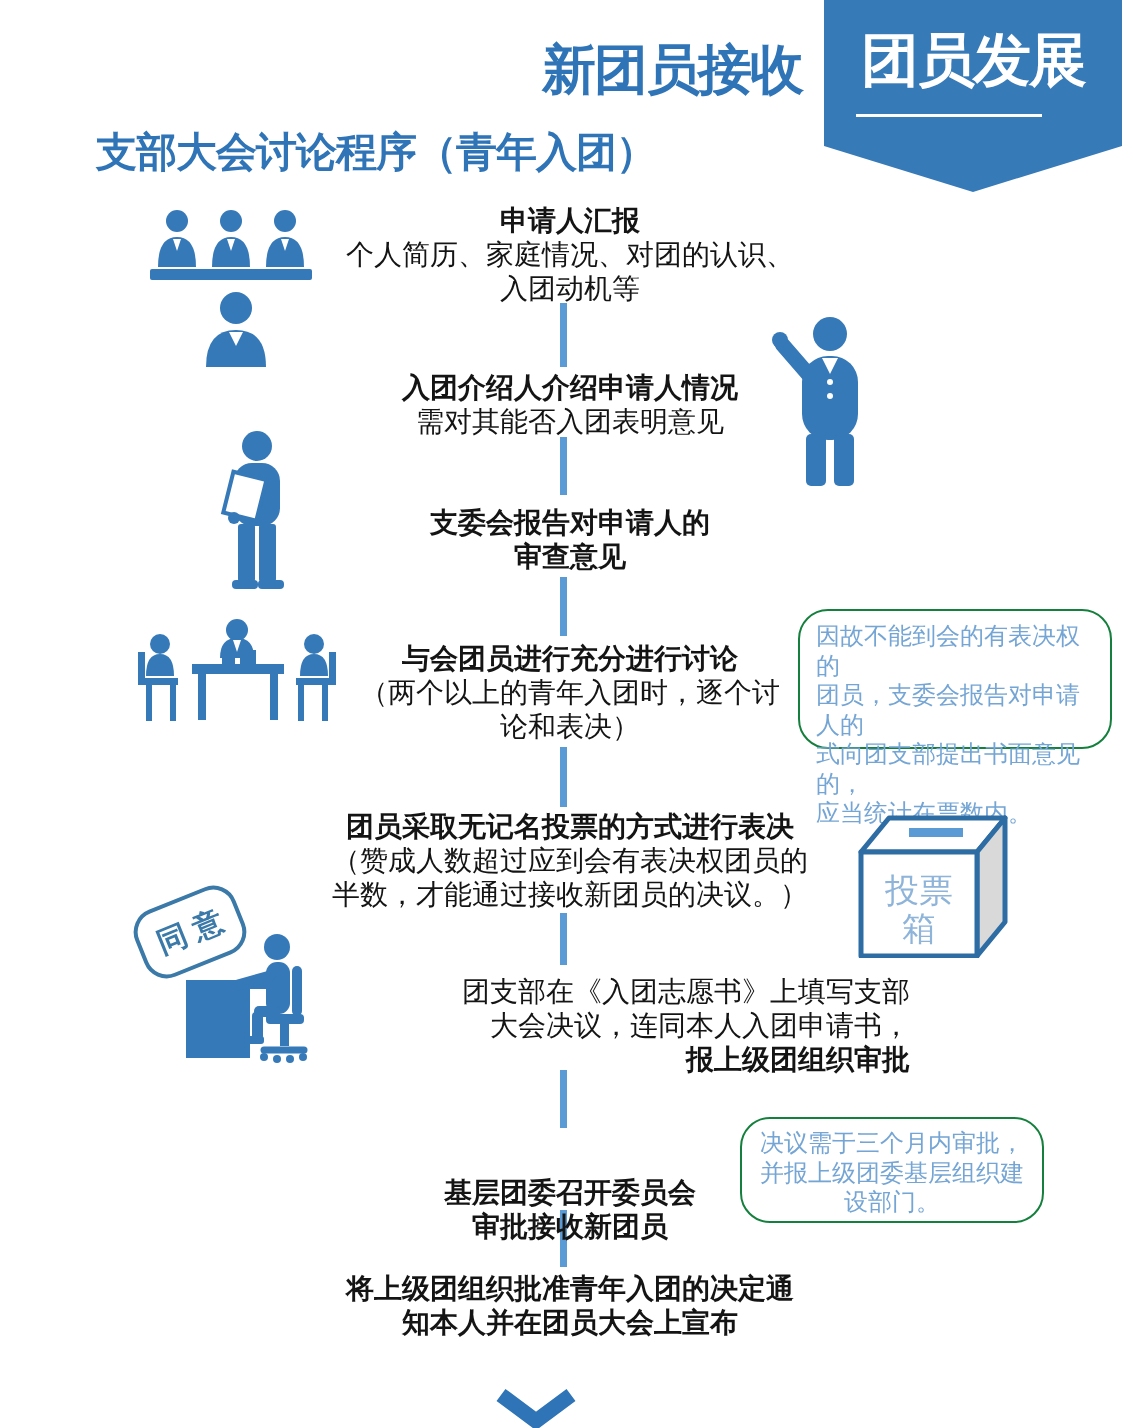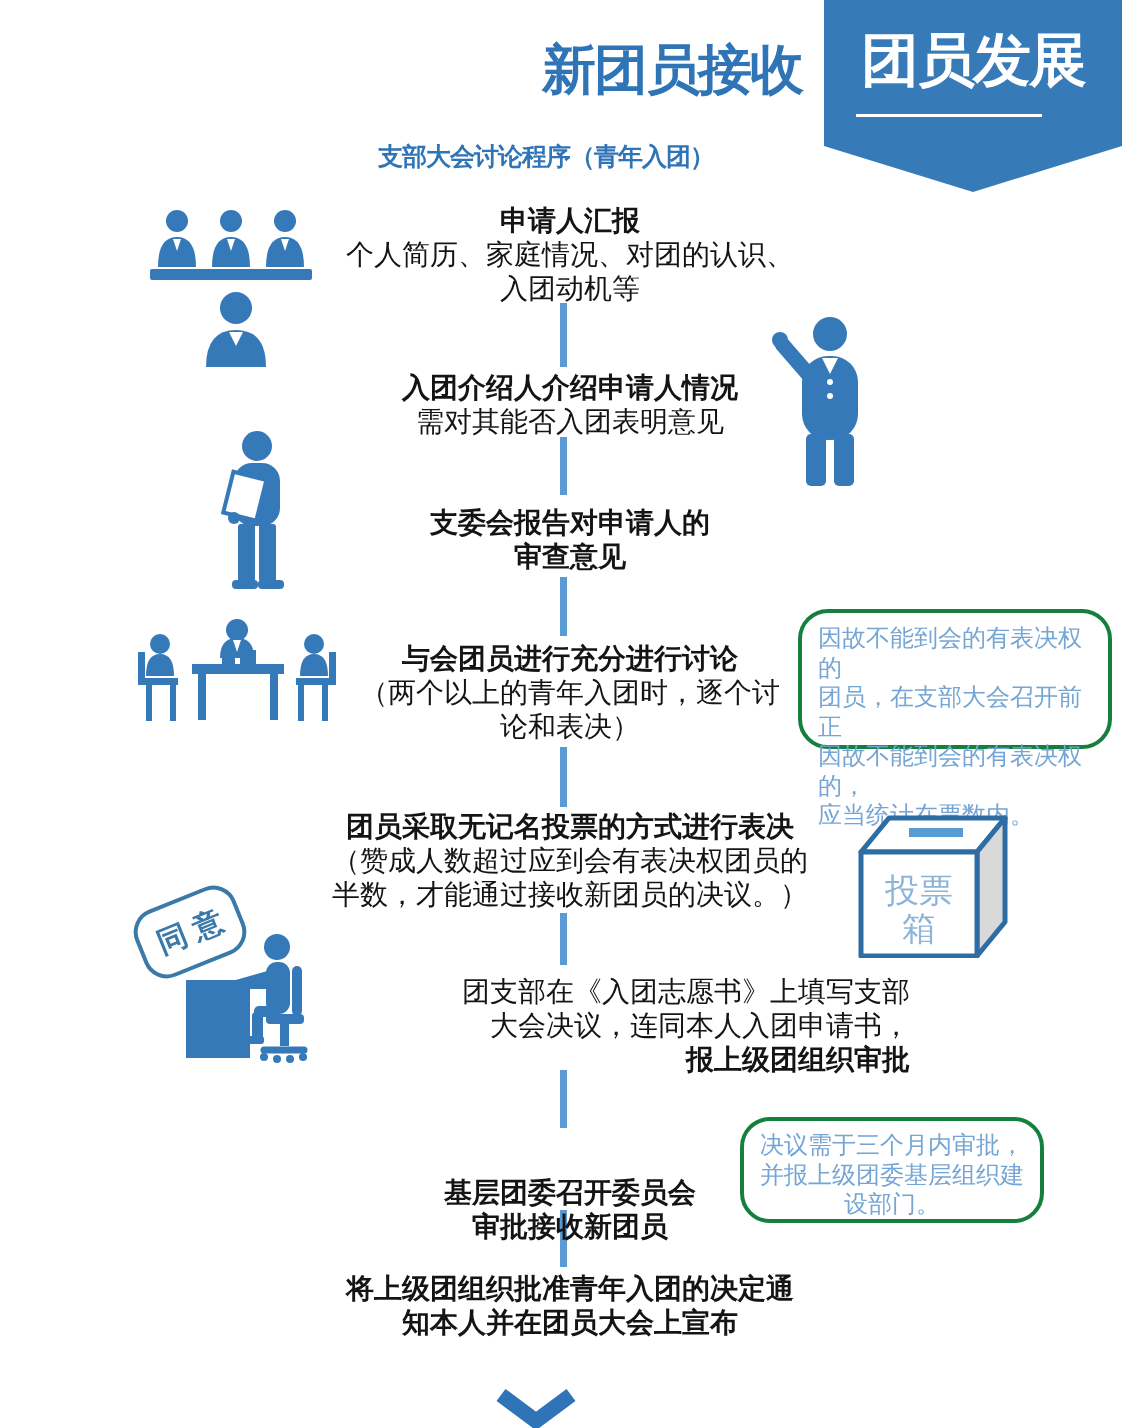--- a/index.html
+++ b/index.html
@@ -13,31 +13,31 @@
     font-size:54px;font-weight:800;color:#2E74B6;letter-spacing:-2px;white-space:nowrap;
   }
   .banner{position:absolute;left:824px;top:0;width:298px;height:192px;}
   .banner-rect{position:absolute;top:0;left:0;width:298px;height:146px;background:#377AB8;}
   .banner-tip{position:absolute;top:146px;left:0;width:0;height:0;
     border-left:149px solid transparent;border-right:149px solid transparent;border-top:46px solid #377AB8;}
   .banner-label{position:absolute;top:22px;left:0;width:100%;text-align:center;
     font-size:58px;font-weight:800;color:#fff;letter-spacing:-2px;white-space:nowrap;}
   .banner-line{position:absolute;top:114px;left:32px;width:186px;height:3px;background:#fff;}
   .subtitle{
-    position:absolute;top:140px;left:96px;width:900px;margin:0;text-align:center;
-    font-size:25px;font-weight:800;color:#2E74B6;letter-spacing:-1px;white-space:nowrap;
+    position:absolute;top:125px;left:96px;width:900px;margin:0;
+    font-size:41px;font-weight:800;color:#2E74B6;letter-spacing:-1px;white-space:nowrap;
   }
   
   .step{position:absolute;left:230px;width:680px;text-align:center;color:#141414;}
   .l{font-size:28px;line-height:34px;}
   .b{font-weight:800;}
   .conn{position:absolute;left:560px;width:7px;background:#5B9BD5;}
   
   .callout{
-    position:absolute;border:4px solid #15803d;border-radius:30px;background:#fff;
+    position:absolute;border:2px solid #15803d;border-radius:30px;background:#fff;
     color:#74A5D4;font-size:24px;line-height:29.5px;box-sizing:border-box;
   }
   .callout1{left:798px;top:609px;width:314px;height:140px;padding:10px 16px;text-align:left;}
   .callout2{left:740px;top:1117px;width:304px;height:106px;padding:9px 12px;text-align:center;}
   
   .stamp{
     position:absolute;left:136px;top:896px;width:108px;height:72px;
     border:4px solid #3A79A8;border-radius:24px;transform:rotate(-22deg);
     display:flex;align-items:center;justify-content:center;
     color:#3A79A8;font-size:30px;font-weight:700;letter-spacing:8px;box-sizing:border-box;
@@ -110,22 +110,22 @@
     <div class="l b">审批接收新团员</div>
   </div>
 
   <div class="step" style="top:1272px;">
     <div class="l b">将上级团组织批准青年入团的决定通</div>
     <div class="l b">知本人并在团员大会上宣布</div>
   </div>
 
   <div class="callout callout1">
     <div>因故不能到会的有表决权的</div>
-    <div>团员，在支部大会召开前正</div>
-    <div>因故不能到会的有表决权的，</div>
+    <div>团员，支委会报告对申请人的</div>
+    <div>式向团支部提出书面意见的，</div>
     <div>应当统计在票数内。</div>
   </div>
 
   <div class="callout callout2">
     <div>决议需于三个月内审批，</div>
     <div>并报上级团委基层组织建</div>
     <div>设部门。</div>
   </div>
 
   <div class="icon" style="left:150px;top:208px;">

